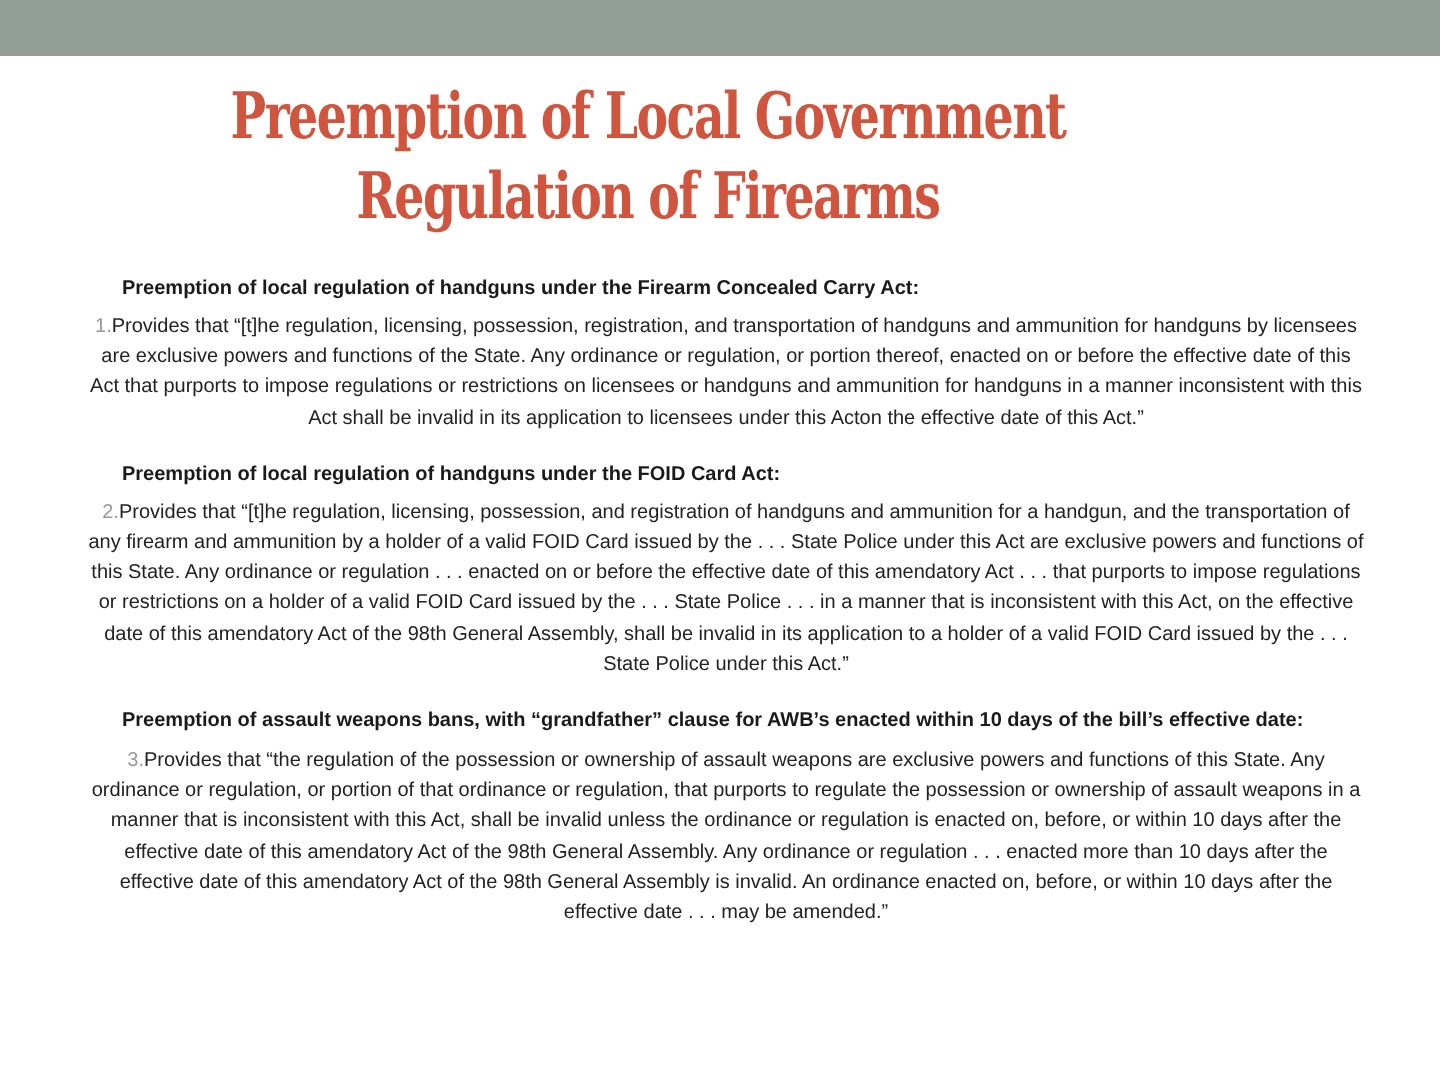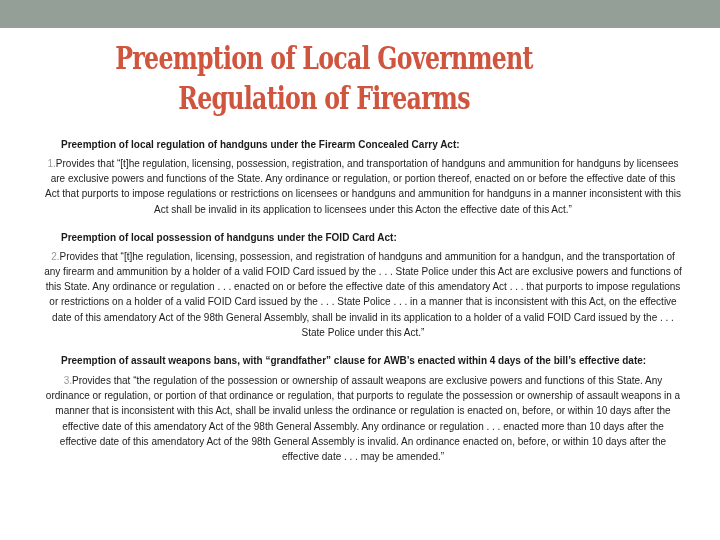--- a/index.html
+++ b/index.html
@@ -63,21 +63,21 @@
   <span class="line">Regulation of Firearms</span>
 </div>
 
 <div class="content">
   <div class="section s1">
     <div class="heading">Preemption of local regulation of handguns under the Firearm Concealed Carry Act:</div>
     <div class="body-text"><span class="num">1.</span><span>Provides that “[t]he regulation, licensing, possession, registration, and transportation of handguns and ammunition for handguns by licensees are exclusive powers and functions of the State. Any ordinance or regulation, or portion thereof, enacted on or before the effective date of this Act that purports to impose regulations or restrictions on licensees or handguns and ammunition for handguns in a manner inconsistent with this Act shall be invalid in its application to licensees under this Acton the effective date of this Act.”</span></div>
   </div>
 
   <div class="section s2">
-    <div class="heading">Preemption of local possession of handguns under the FOID Card Act:</div>
+    <div class="heading">Preemption of local regulation of handguns under the FOID Card Act:</div>
     <div class="body-text"><span class="num">2.</span><span>Provides that “[t]he regulation, licensing, possession, and registration of handguns and ammunition for a handgun, and the transportation of any firearm and ammunition by a holder of a valid FOID Card issued by the . . . State Police under this Act are exclusive powers and functions of this State. Any ordinance or regulation . . . enacted on or before the effective date of this amendatory Act . . . that purports to impose regulations or restrictions on a holder of a valid FOID Card issued by the . . . State Police . . . in a manner that is inconsistent with this Act, on the effective date of this amendatory Act of the 98th General Assembly, shall be invalid in its application to a holder of a valid FOID Card issued by the . . . State Police under this Act.”</span></div>
   </div>
 
   <div class="section s3">
-    <div class="heading">Preemption of assault weapons bans, with “grandfather” clause for AWB’s enacted within 4 days of the bill’s effective date:</div>
+    <div class="heading">Preemption of assault weapons bans, with “grandfather” clause for AWB’s enacted within 10 days of the bill’s effective date:</div>
     <div class="body-text"><span class="num">3.</span><span>Provides that “the regulation of the possession or ownership of assault weapons are exclusive powers and functions of this State. Any ordinance or regulation, or portion of that ordinance or regulation, that purports to regulate the possession or ownership of assault weapons in a manner that is inconsistent with this Act, shall be invalid unless the ordinance or regulation is enacted on, before, or within 10 days after the effective date of this amendatory Act of the 98th General Assembly. Any ordinance or regulation . . . enacted more than 10 days after the effective date of this amendatory Act of the 98th General Assembly is invalid. An ordinance enacted on, before, or within 10 days after the effective date . . . may be amended.”</span></div>
   </div>
 </div>
 
 </body></html>

